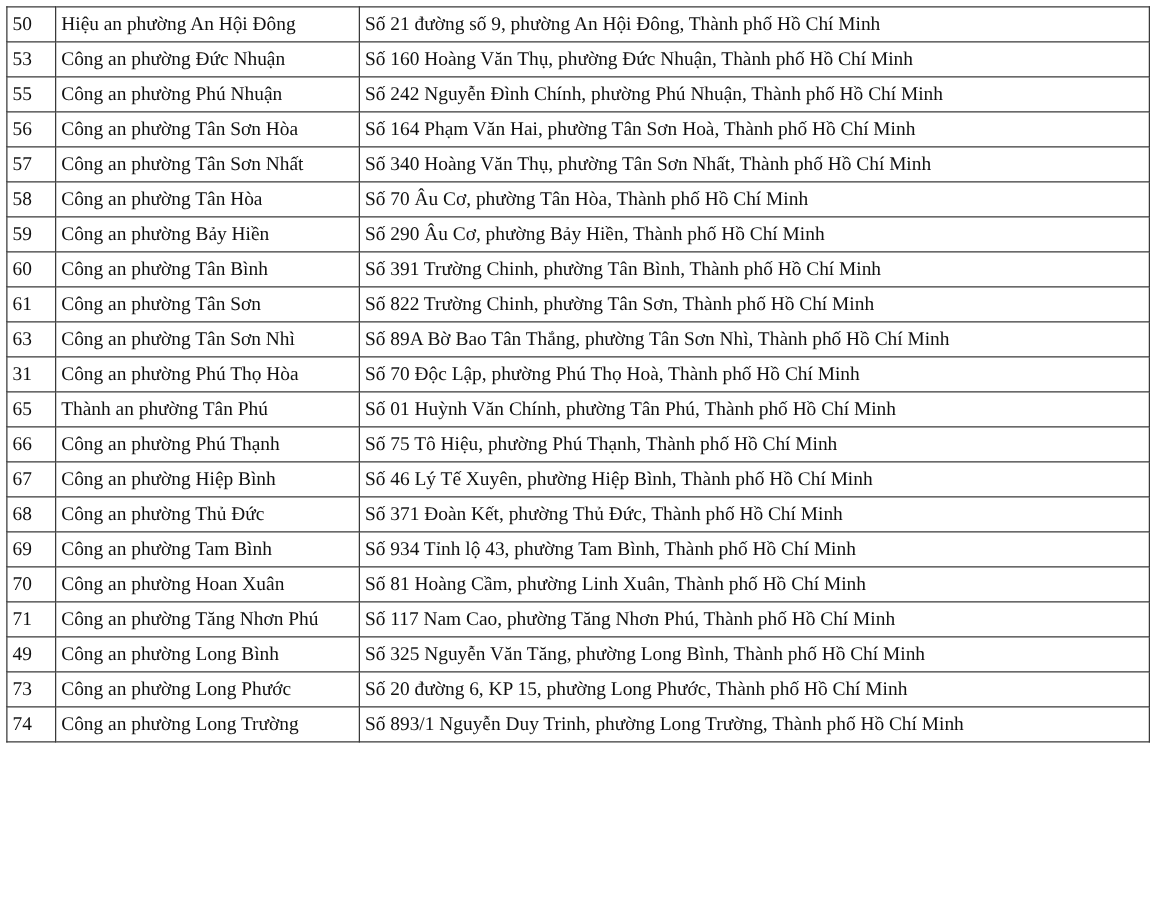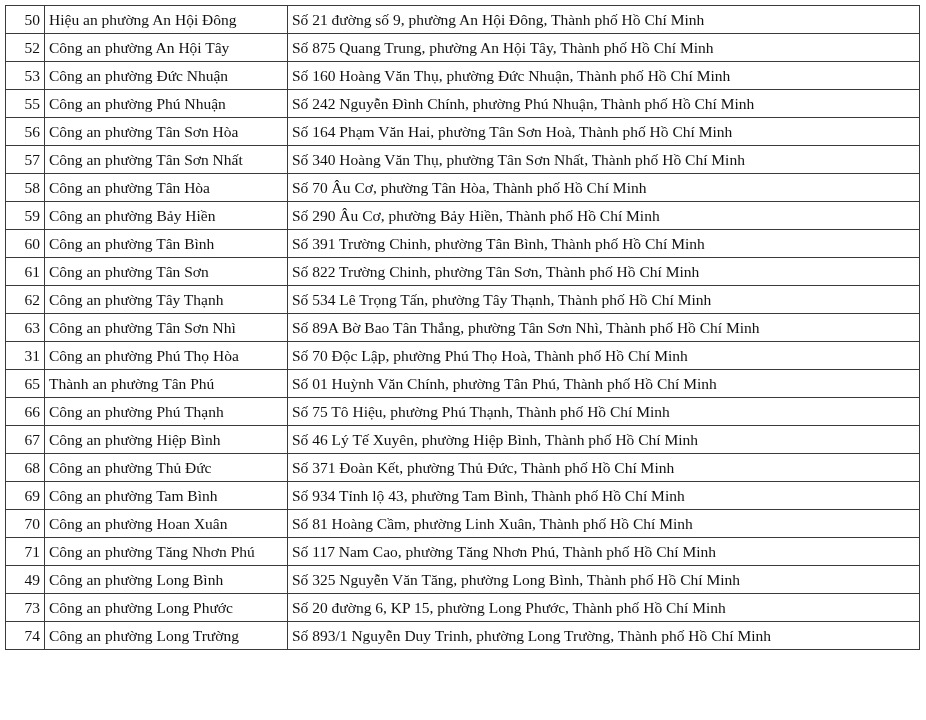--- a/index.html
+++ b/index.html
@@ -33,44 +33,39 @@
       padding: 0 4px;
       font-size: 15.5px;
       line-height: 27px;
       white-space: nowrap;
       overflow: hidden;
       vertical-align: middle;
     }
     col.c-no { width: 39px; }
     col.c-name { width: 243px; }
     col.c-addr { width: 632px; }
-    td.no { text-align: right; padding: 0; font-family: Liberation Serif, serif; }
+    td.no { text-align: left; padding: 0; font-family: Liberation Serif, serif; }
     td.name { padding-left: 3px; }
     td.addr { padding-left: 3px; }
   </style>
 </head>
 <body>
 
 <div class="page">
   <table class="directory">
     <colgroup>
       <col class="c-no">
       <col class="c-name">
       <col class="c-addr">
     </colgroup>
     <tbody id="table-body">
     <tr>
           <td class="no">50</td>
           <td class="name">Hiệu an phường An Hội Đông</td>
           <td class="addr">Số 21 đường số 9, phường An Hội Đông, Thành phố Hồ Chí Minh</td>
-        </tr>
-        <tr>
-          <td class="no">52</td>
-          <td class="name">Công an phường An Hội Tây</td>
-          <td class="addr">Số 875 Quang Trung, phường An Hội Tây, Thành phố Hồ Chí Minh</td>
         </tr>
         <tr>
           <td class="no">53</td>
           <td class="name">Công an phường Đức Nhuận</td>
           <td class="addr">Số 160 Hoàng Văn Thụ, phường Đức Nhuận, Thành phố Hồ Chí Minh</td>
         </tr>
         <tr>
           <td class="no">55</td>
           <td class="name">Công an phường Phú Nhuận</td>
           <td class="addr">Số 242 Nguyễn Đình Chính, phường Phú Nhuận, Thành phố Hồ Chí Minh</td>
@@ -97,25 +92,20 @@
         </tr>
         <tr>
           <td class="no">60</td>
           <td class="name">Công an phường Tân Bình</td>
           <td class="addr">Số 391 Trường Chinh, phường Tân Bình, Thành phố Hồ Chí Minh</td>
         </tr>
         <tr>
           <td class="no">61</td>
           <td class="name">Công an phường Tân Sơn</td>
           <td class="addr">Số 822 Trường Chinh, phường Tân Sơn, Thành phố Hồ Chí Minh</td>
-        </tr>
-        <tr>
-          <td class="no">62</td>
-          <td class="name">Công an phường Tây Thạnh</td>
-          <td class="addr">Số 534 Lê Trọng Tấn, phường Tây Thạnh, Thành phố Hồ Chí Minh</td>
         </tr>
         <tr>
           <td class="no">63</td>
           <td class="name">Công an phường Tân Sơn Nhì</td>
           <td class="addr">Số 89A Bờ Bao Tân Thắng, phường Tân Sơn Nhì, Thành phố Hồ Chí Minh</td>
         </tr>
         <tr>
           <td class="no">31</td>
           <td class="name">Công an phường Phú Thọ Hòa</td>
           <td class="addr">Số 70 Độc Lập, phường Phú Thọ Hoà, Thành phố Hồ Chí Minh</td>

